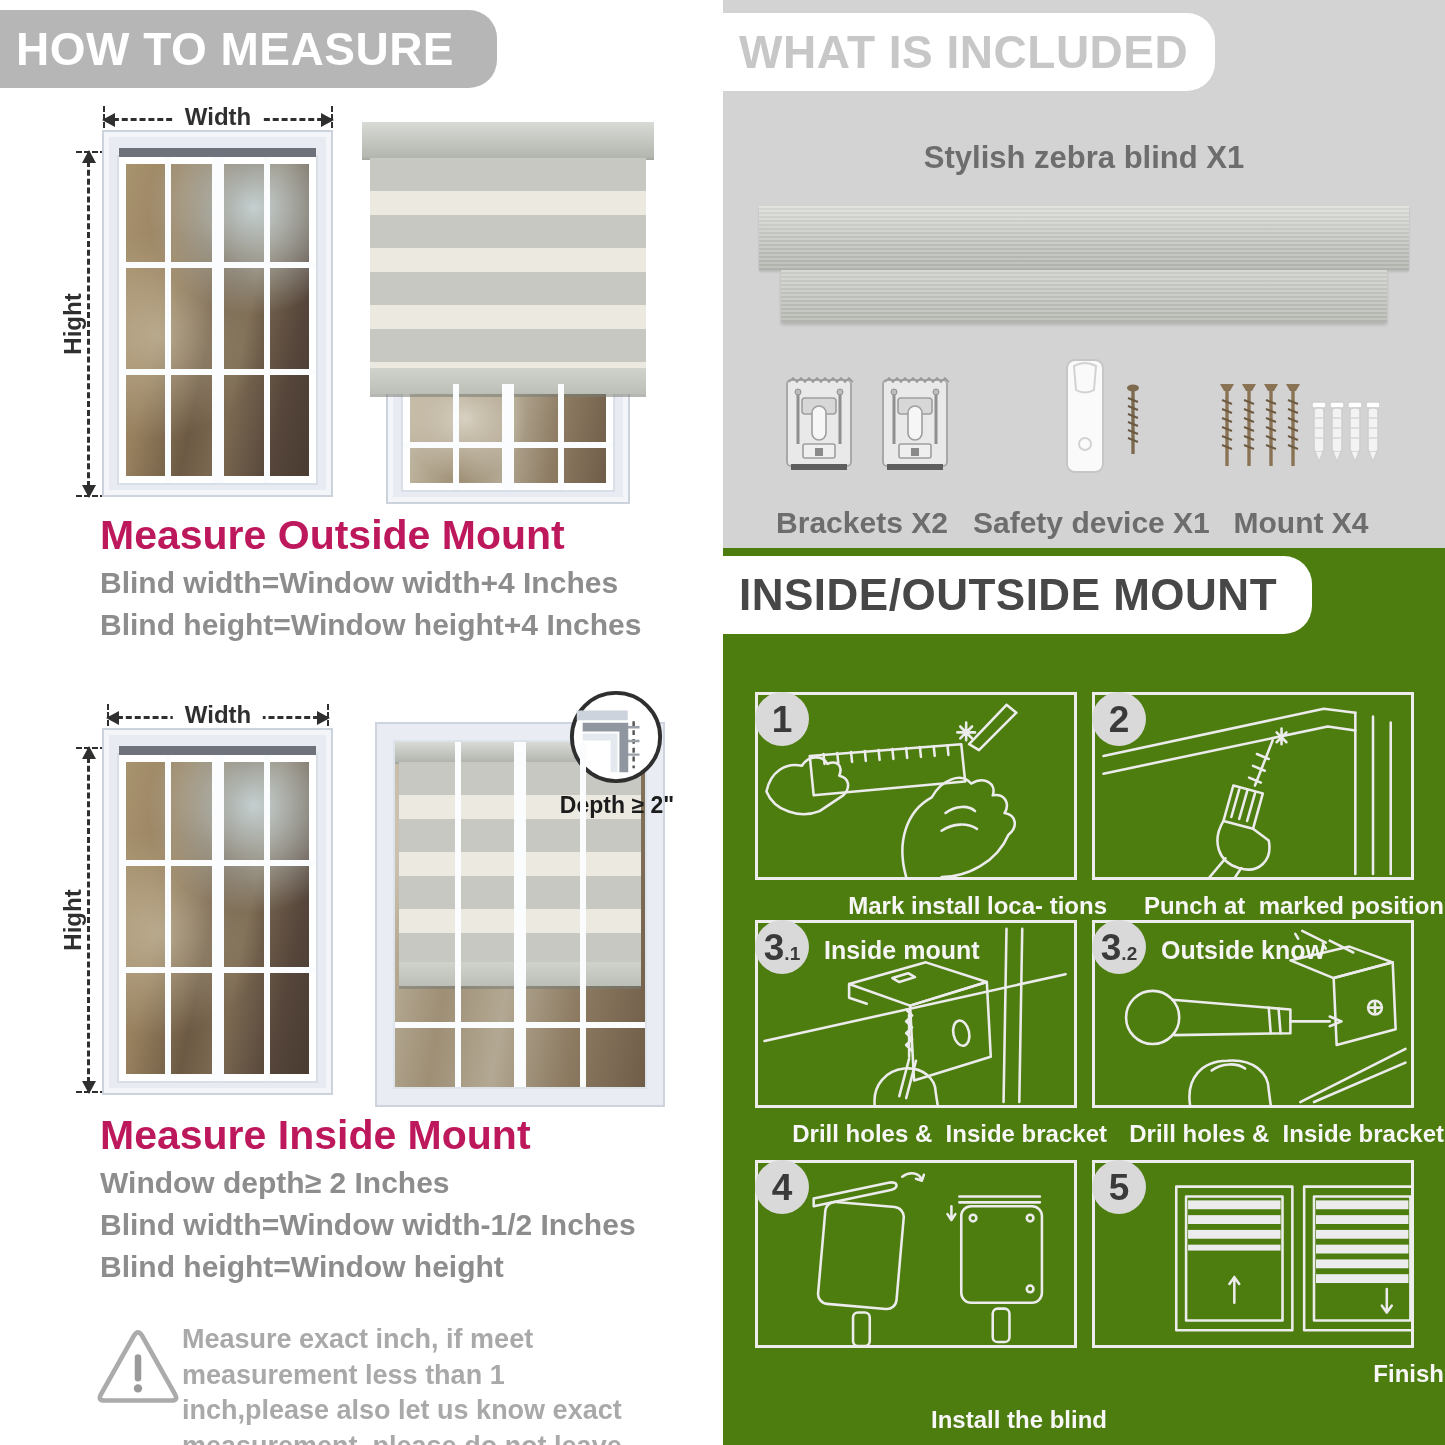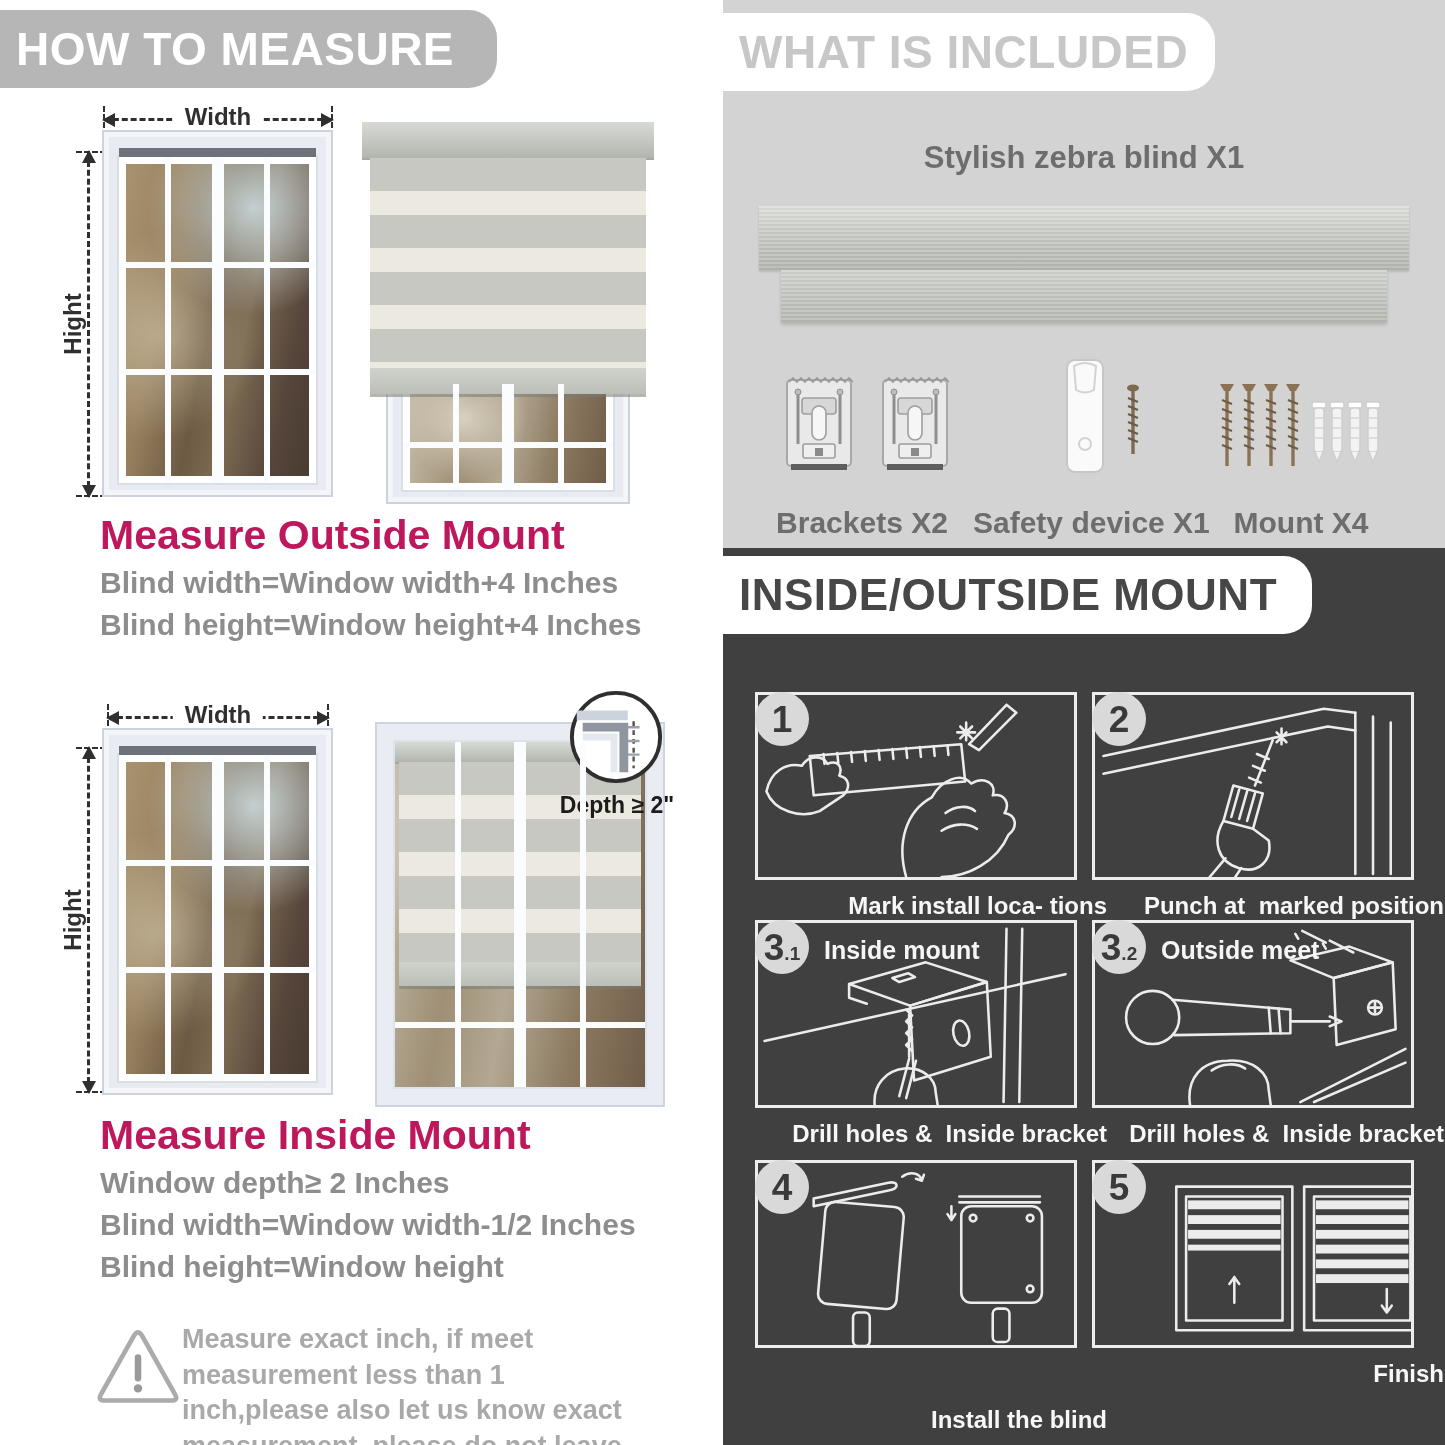--- a/index.html
+++ b/index.html
@@ -68,21 +68,21 @@
     background:
       repeating-linear-gradient(to bottom,rgba(255,255,255,.14) 0 2px,rgba(0,0,0,.03) 2px 4px),
       linear-gradient(#dddfda,#c3c6c0 55%,#b4b7b0);box-shadow:0 2px 2px rgba(0,0,0,.12);}
   .rail-bottom{left:58px;top:270px;width:606px;height:52px;
     background:
       repeating-linear-gradient(to bottom,rgba(255,255,255,.14) 0 2px,rgba(0,0,0,.03) 2px 4px),
       linear-gradient(#d1d3ce,#c0c3bd 60%,#b7bab3);box-shadow:0 3px 3px rgba(0,0,0,.15);}
   .item-label{position:absolute;top:478px;text-align:center;font-size:30px;font-weight:bold;color:#6d6d6d;white-space:nowrap;margin-top:28px;}
 
   
-  #right-bottom{left:723px;top:548px;width:722px;height:897px;background:#404040;}
+  #right-bottom{left:723px;top:548px;width:722px;height:897px;background:#4d7c0f;}
   .panel{position:absolute;width:316px;height:182px;border:3px solid #ededed;box-sizing:content-box;}
   .panel svg{position:absolute;left:0;top:0;width:100%;height:100%;}
   .badge{position:absolute;left:-3px;top:-3px;width:54px;height:54px;border-radius:50%;background:#d9d9d9;
          display:flex;align-items:center;justify-content:center;z-index:4;}
   .badge .n{font-size:37px;font-weight:bold;color:#3a3a3a;line-height:1;}
   .badge .s{font-size:19px;font-weight:bold;color:#3a3a3a;line-height:1;margin-top:12px;}
   .panel-top-label{position:absolute;left:66px;top:13px;font-size:25px;font-weight:bold;color:#f5f5f5;z-index:4;white-space:nowrap;}
   .step-caption{position:absolute;font-size:24px;font-weight:bold;color:#f7f7f7;white-space:pre-wrap;width:350px;text-align:right;}
 
   svg .ln{stroke:#ececec;stroke-width:2.6;fill:none;stroke-linecap:round;stroke-linejoin:round;}
@@ -334,21 +334,21 @@
         <path class="ln" d="M186,87 l2,25 M176,86 l2,26"></path>
         <path class="ln" d="M198,100 L238,100 M238,95 l12,5 l-12,5"></path>
         <path class="ln" d="M96,185 C92,158 108,140 134,140 C160,138 176,152 176,170 L178,185"></path>
         <path class="ln" d="M118,150 C128,142 144,142 152,148"></path>
         <path class="ln" d="M208,182 L315,128 M222,182 L315,142"></path>
       </svg>
       <div class="badge">
         <span class="n">3</span>
           <span class="s">.2</span>
       </div>
-      <div class="panel-top-label">Outside meet</div>
+      <div class="panel-top-label">Outside know</div>
     </div>
     <div class="step-caption" style="left:371px;top:572px;">Drill holes &amp;  Inside bracket</div>
 
     <div class="panel" style="left:32px;top:612px;">
       <svg viewBox="0 0 320 185">
         <path class="ln" d="M56,36 L132,20 M56,44 L132,28 M56,36 L56,44 M132,20 C142,18 144,26 132,28"></path>
         <rect class="ln" x="64" y="42" width="80" height="104" rx="10" transform="rotate(5 104 94)"></rect>
         <rect class="ln" x="96" y="152" width="17" height="34" rx="5"></rect>
         <path class="ln" d="M146,14 C154,8 164,10 166,18 M166,18 l-6,-2 M166,18 l2,-6"></path>
         <path class="ln" d="M204,34 L286,34 M204,40 L286,40"></path>

